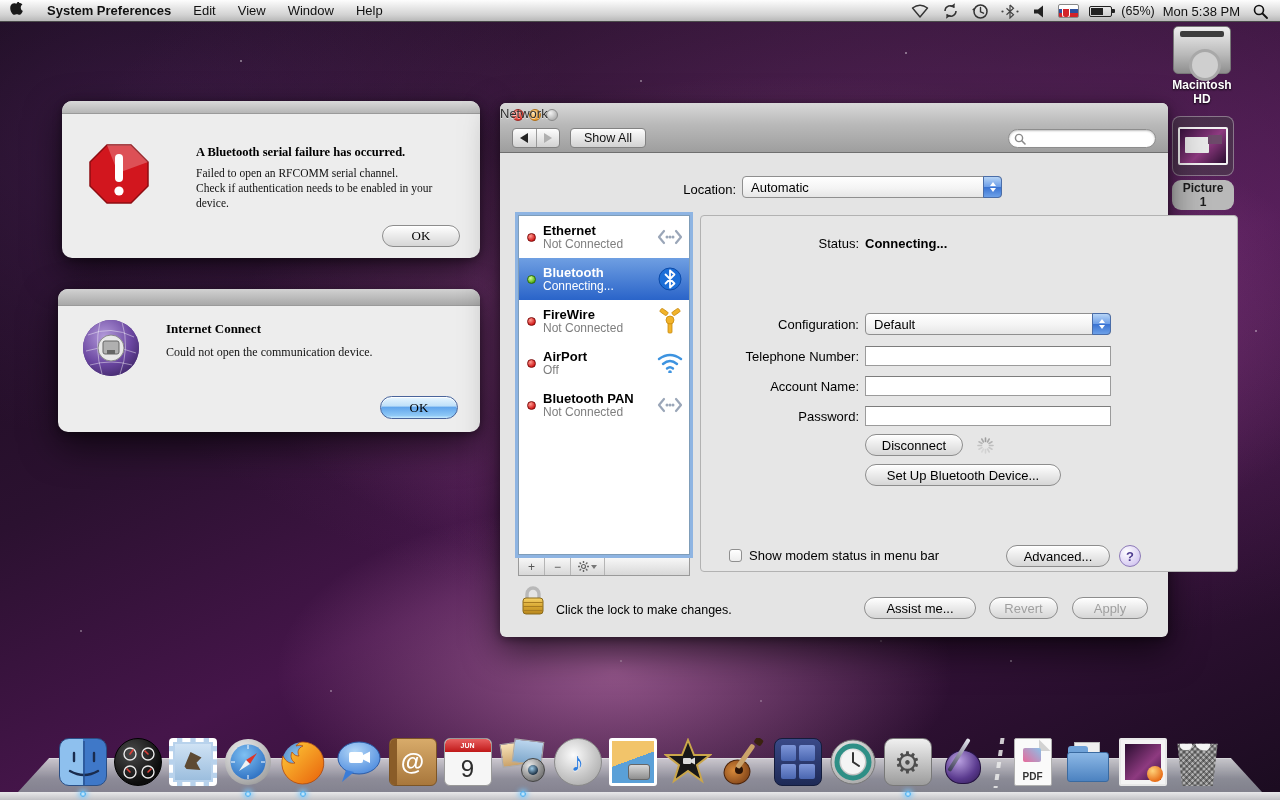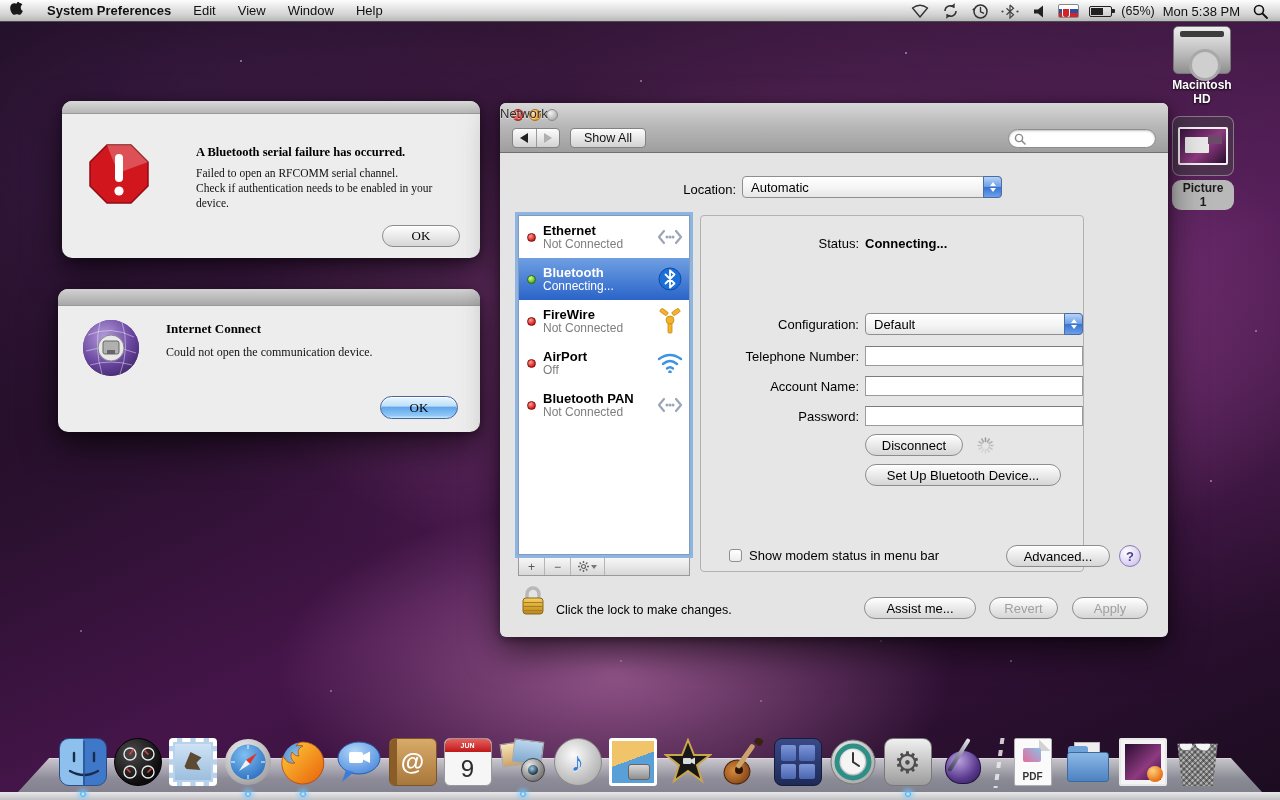--- a/index.html
+++ b/index.html
@@ -112,21 +112,21 @@
   .svc-ic { width:26px; height:26px; flex:none; display:flex; align-items:center; justify-content:center; }
 
   .listbtns { position:absolute; left:18px; top:455px; width:172px; height:18px;
     background:linear-gradient(#f7f7f7,#d8d8d8); border:1px solid #9a9a9a; border-top:none;
     display:flex; align-items:center; font-size:13px; color:#555; }
   .listbtns span { width:26px; text-align:center; border-right:1px solid #b5b5b5; height:100%; display:flex;
     align-items:center; justify-content:center; font-size:12px; }
   .listbtns .gearbtn { width:34px; gap:2px; }
   .listbtns .caret { width:0; height:0; border-left:3px solid transparent; border-right:3px solid transparent; border-top:4px solid #777; }
 
-  .detailbox { position:absolute; left:200px; top:112px; width:384px; height:357px; background:#e6e6e6;
+  .detailbox { position:absolute; left:200px; top:112px; width:538px; height:357px; background:#e6e6e6;
     border:1px solid #b2b2b2; border-radius:4px; }
   .drow { position:absolute; left:0; right:0; display:flex; align-items:center; }
   .dlabel { width:158px; text-align:right; font-size:13px; color:#000; margin-right:6px; flex:none; }
   .dvalue-bold { font-size:13px; font-weight:bold; color:#000; }
   .tfield { width:246px; height:20px; border:1px solid #9b9b9b; border-top-color:#7c7c7c; background:#fff;
     font-size:13px; padding:0 4px; font-family:"Liberation Sans", sans-serif; }
   .inline-btn { position:absolute; }
   .chkrow { position:absolute; left:28px; top:332px; display:flex; align-items:center; gap:7px; }
   .checkbox { width:13px; height:13px; background:linear-gradient(#fff,#ededed); border:1px solid #8f8f8f; border-radius:3px; }
   .chklabel { font-size:13px; color:#000; }

